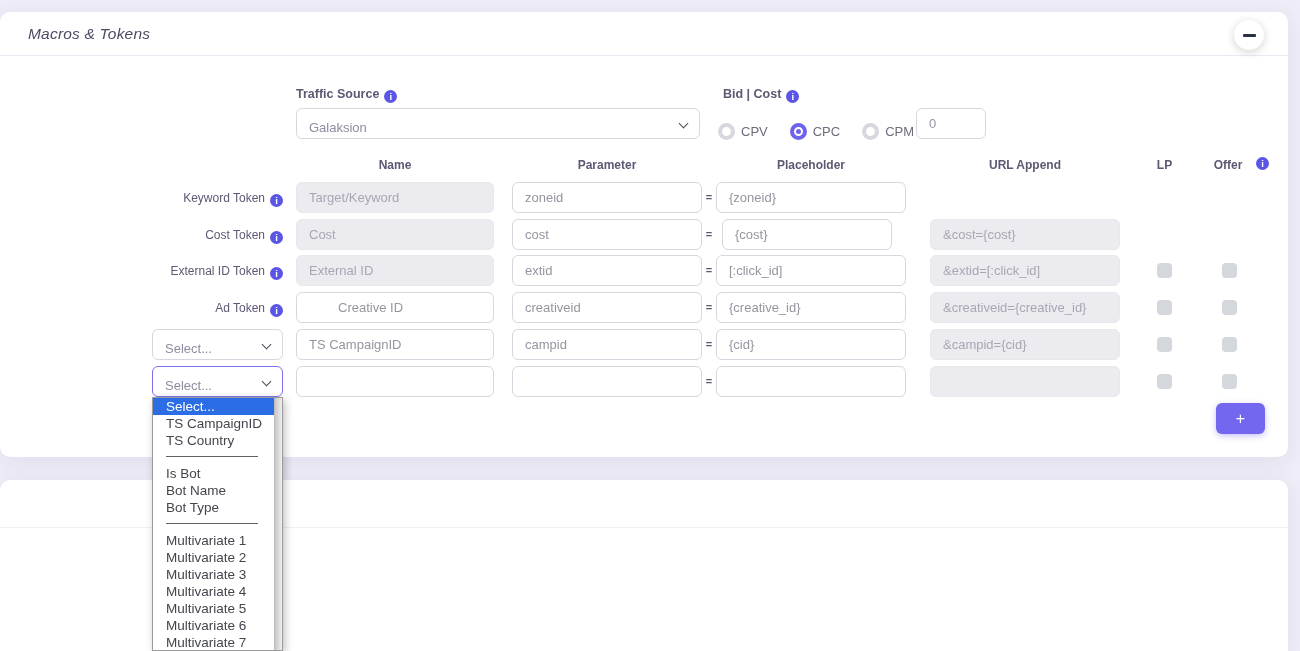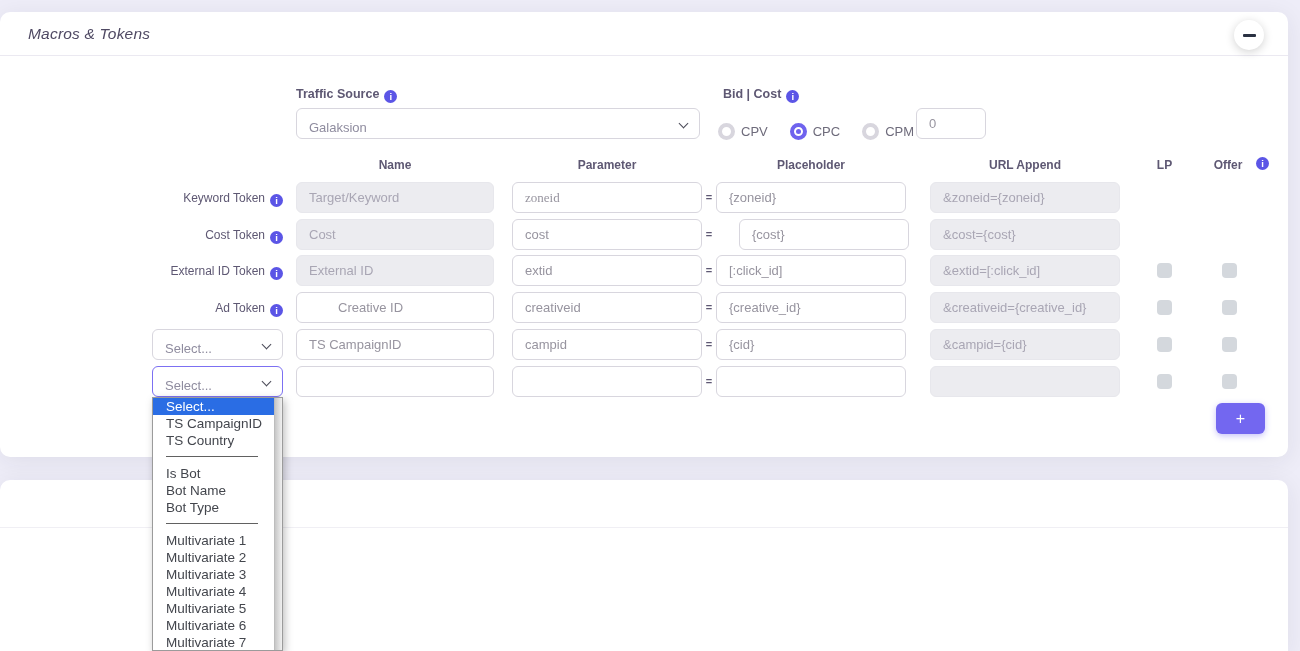--- a/index.html
+++ b/index.html
@@ -107,34 +107,33 @@
     <div class="col-h" style="left:930px; width:190px;">URL Append</div>
     <div class="col-h" style="left:1147px; width:35px;">LP</div>
     <div class="col-h" style="left:1205px; width:46px;">Offer</div>
     <span class="info-icon" style="position:absolute; left:1256px; top:145px; margin:0;">i</span>
 
     <div class="trow" style="top:170px;padding-left:28px;">
       <div class="row-label">
         <span>Keyword Token</span><span class="info-icon">i</span>
       </div>
       <input class="txt disabled" style="left: 296px; width: 198px;" readonly="" value="Target/Keyword">
-      <input class="txt" style="left: 512px; width: 190px; font-family: Liberation Serif, serif;" value="zoneid">
+      <input class="txt" style="left: 512px; width: 190px;" value="zoneid">
       <div class="eq">=</div>
       <input class="txt" style="left: 716px; width: 190px;" value="{zoneid}">
-      <input class="txt disabled" style="left: 930px; width: 190px;" readonly="" value="&amp;zoneid={zoneid}">
     </div>
 
     <div class="trow" style="top:207px;">
       <div class="row-label">
         <span>Cost Token</span><span class="info-icon">i</span>
       </div>
       <input class="txt disabled" style="left: 296px; width: 198px;" readonly="" value="Cost">
       <input class="txt" style="left: 512px; width: 190px;" value="cost">
       <div class="eq">=</div>
-      <input class="txt" style="left: 739px; width: 170px;" value="{cost}">
+      <input class="txt" style="left: 722px; width: 170px;" value="{cost}">
       <input class="txt disabled" style="left: 930px; width: 190px;" readonly="" value="&amp;cost={cost}">
     </div>
 
     <div class="trow" style="top:243px;">
       <div class="row-label">
         <span>External ID Token</span><span class="info-icon">i</span>
       </div>
       <input class="txt disabled" style="left: 296px; width: 198px;" readonly="" value="External ID">
       <input class="txt" style="left: 512px; width: 190px;" value="extid">
       <div class="eq">=</div>

